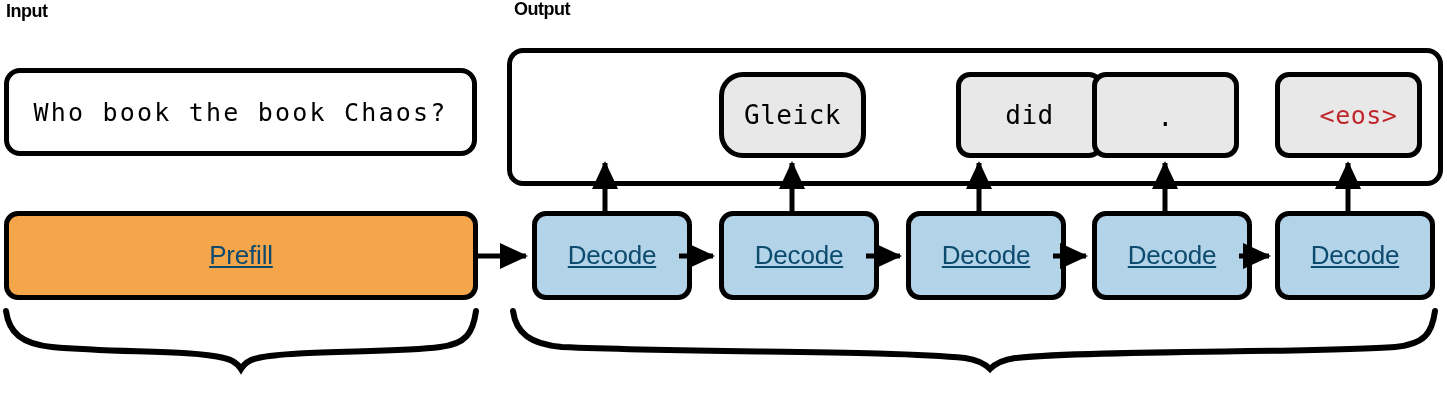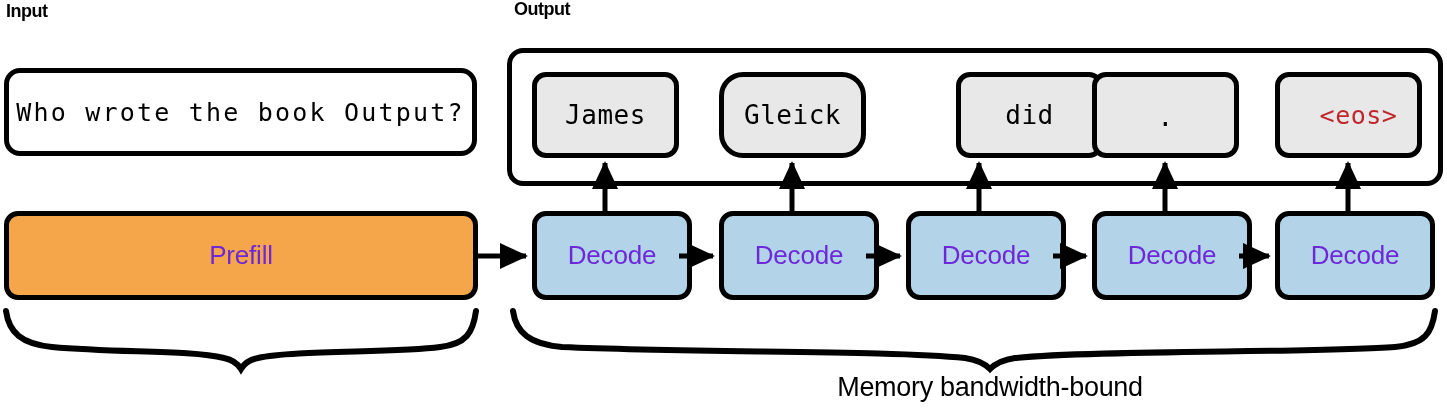--- a/index.html
+++ b/index.html
@@ -101,22 +101,23 @@
     width: 474px;
     background: #f5a54a;
   }
   .decode-box {
     width: 160px;
     background: #b2d3e8;
   }
   .stage-label {
     font-family: "Liberation Sans", sans-serif;
     font-size: 26px;
-    color: #6d28d9;
+    color: #0c4a6e;
     letter-spacing: -0.2px;
+    text-decoration: underline;
   }
 
   .brace-label {
     position: absolute;
     font-family: "Liberation Sans", sans-serif;
     font-size: 27px;
     color: #000000;
     letter-spacing: -0.3px;
     white-space: nowrap;
     transform: translateX(-50%);
@@ -133,28 +134,25 @@
 </style>
 </head>
 <body>
 
 <div id="stage">
 
   <div class="section-title" id="input-title">Input</div>
   <div class="section-title" id="output-title">Output</div>
 
   <div class="rbox" id="input-box">
-    <span class="token-text" id="input-text">Who wrote the book Output?</span>
+    <span class="token-text" id="input-text">Who book the book Chaos?</span>
   </div>
 
   <div class="rbox" id="output-container"></div>
 
-  <div class="token-box" style="left:532px; width:147px;">
-    <span class="token-text">James</span>
-  </div>
   <div class="token-box" style="left:719px; width:147px;border-radius:24px;">
     <span class="token-text">Gleick</span>
   </div>
   <div class="token-box" style="left:956px; width:147px;">
     <span class="token-text">did</span>
   </div>
   <div class="token-box" style="left:1092px; width:147px;">
     <span class="token-text dot">.</span>
   </div>
   <div class="token-box" style="left:1275px; width:147px;padding-left:20px;">
@@ -211,15 +209,14 @@
 
     <path d="M513,311
              C516,333 530,344 562,347
              C700,353 890,350 965,358
              C979,360 985,364 990,369
              C995,364 1001,360 1015,358
              C1090,350 1320,353 1395,347
              C1425,344 1432,333 1435,311" fill="none" stroke="#000000" stroke-width="6" stroke-linecap="round"></path>
   </svg>
 
-  <div class="brace-label" id="memory-label">Memory bandwidth-bound</div>
 
 </div>
 
 </body></html>

